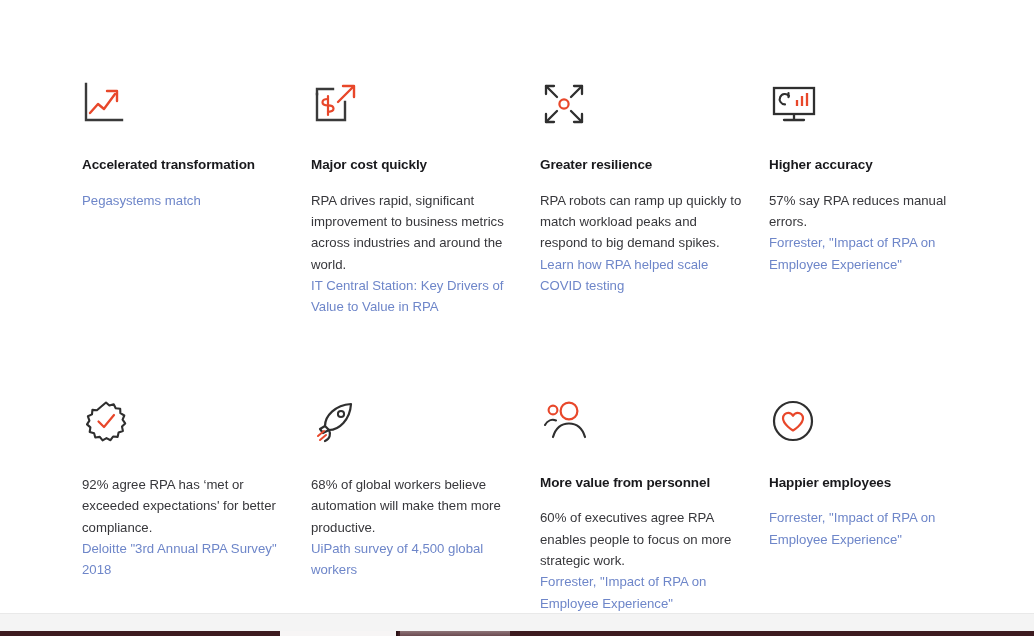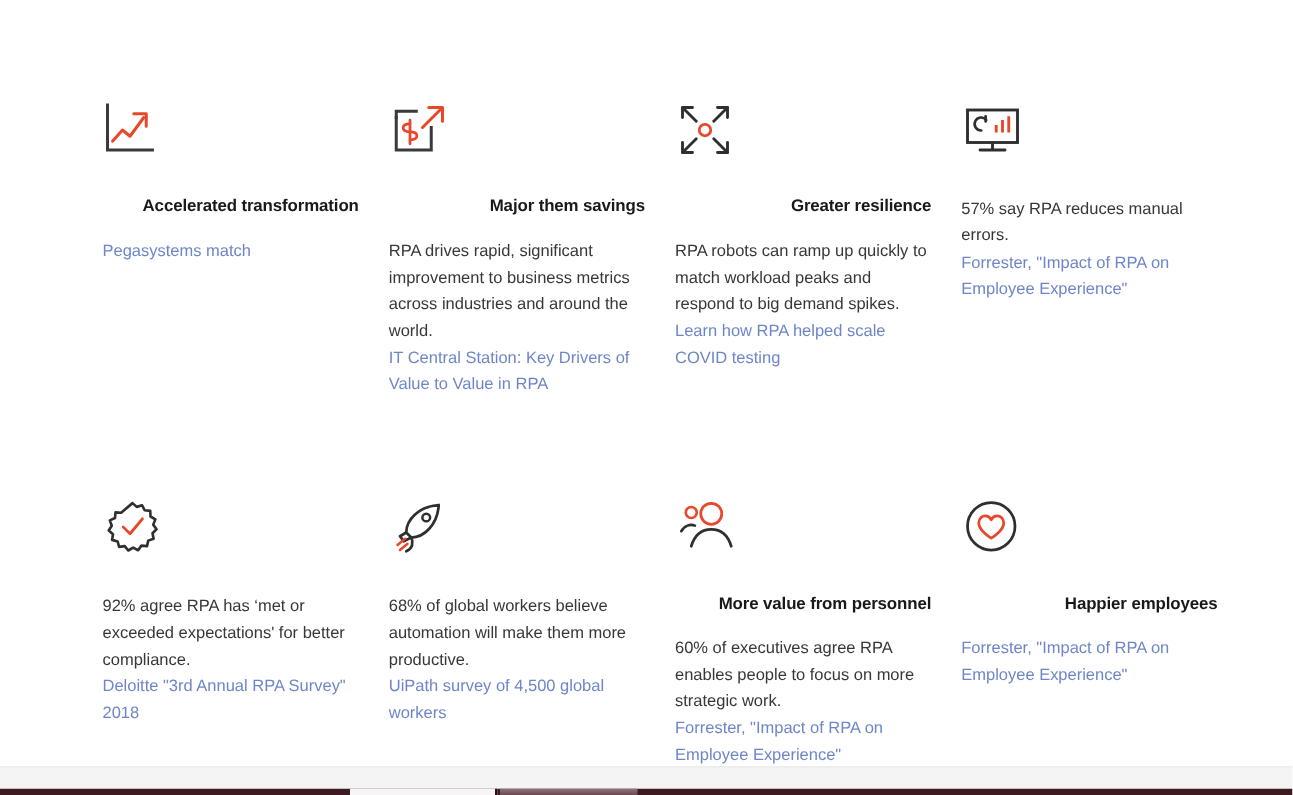--- a/index.html
+++ b/index.html
@@ -51,21 +51,20 @@
   }
   .card-icon svg { display: block; }
 
   .card-title {
     font-size: 13.5px;
     font-weight: bold;
     color: #19191c;
     letter-spacing: -0.1px;
     line-height: 1.3;
     margin-bottom: 16px;
-    text-align: right;
   }
 
   .card-body {
     font-size: 13.2px;
     color: #37373b;
     line-height: 1.62;
   }
 
   .card-link {
     font-size: 13.2px;
@@ -138,21 +137,21 @@
         <svg width="52" height="48" viewBox="0 0 52 48">
           <path d="M6 14 L6 40 L34 40 L34 22" fill="none" stroke="#3a3a3a" stroke-width="2.4" stroke-linecap="square"></path>
           <path d="M6 14 L6 9 L22 9" fill="none" stroke="#3a3a3a" stroke-width="2.4" stroke-linecap="square"></path>
           <path d="M34 22 L34 9" fill="none" stroke="#3a3a3a" stroke-width="0"></path>
           <path d="M17 19 q-5.5 0 -5.5 3.2 t5.5 3.2 q5.5 0 5.5 3.2 t-5.5 3.2" fill="none" stroke="#e8472a" stroke-width="2.2" stroke-linecap="round"></path>
           <line x1="17" y1="16" x2="17" y2="35" stroke="#e8472a" stroke-width="2.2" stroke-linecap="round"></line>
           <line x1="27" y1="22" x2="42" y2="7" stroke="#e8472a" stroke-width="2.4" stroke-linecap="round"></line>
           <polyline points="32,6 43,6 43,17" fill="none" stroke="#e8472a" stroke-width="2.4" stroke-linejoin="round" stroke-linecap="round"></polyline>
         </svg>
       </span>
-      <div class="card-title">Major them savings</div>
+      <div class="card-title">Major cost quickly</div>
       <div class="card-body">RPA drives rapid, significant improvement to business metrics across industries and around the world.</div>
       <a class="card-link" href="#">IT Central Station: Key Drivers of Value to Value in RPA</a>
     </div>
 
     <div class="benefit-card">
       <span class="card-icon">
         <svg width="52" height="48" viewBox="0 0 52 48">
           <g stroke="#2f2f2f" stroke-width="2.3" fill="none" stroke-linecap="round" stroke-linejoin="round">
             <line x1="17" y1="17" x2="6" y2="6"></line>
             <polyline points="6,14 6,6 14,6"></polyline>
@@ -179,20 +178,21 @@
           <line x1="15" y1="40" x2="35" y2="40" stroke="#2f2f2f" stroke-width="2.3" stroke-linecap="round"></line>
           <path d="M20 16 a5.2 5.2 0 1 0 -4 8.4" fill="none" stroke="#2f2f2f" stroke-width="2.1" stroke-linecap="round"></path>
           <line x1="19.5" y1="13" x2="19.5" y2="17.2" stroke="#2f2f2f" stroke-width="2.1" stroke-linecap="round"></line>
           <g stroke="#e8472a" stroke-width="2.3" stroke-linecap="butt">
             <line x1="28" y1="26" x2="28" y2="20"></line>
             <line x1="33" y1="26" x2="33" y2="16"></line>
             <line x1="38" y1="26" x2="38" y2="13"></line>
           </g>
         </svg>
       </span>
+      <div class="card-title">Higher accuracy</div>
       <div class="card-body">57% say RPA reduces manual errors.</div>
       <a class="card-link" href="#">Forrester, "Impact of RPA on Employee Experience"</a>
     </div>
 
     <div class="grid-row-spacer"></div>
 
     <div class="benefit-card">
       <span class="card-icon">
         <svg width="52" height="48" viewBox="0 0 52 48">
           <path d="M24 4.5 l3.4 3.0 4.3 -1.3 2.0 4.0 4.5 0.5 0.2 4.5 3.9 2.3 -1.7 4.2 2.6 3.7 -3.2 3.2 0.9 4.4 -4.3 1.5 -1.0 4.4 -4.5 -0.4 -2.6 3.7 -4.0 -2.1 -3.9 2.3 -2.8 -3.5 -4.5 0.6 -1.2 -4.3 -4.4 -1.3 0.7 -4.5 -3.4 -3.0 2.4 -3.8 -1.5 -4.3 4.1 -1.9 0.4 -4.5 4.5 0.3 Z" fill="none" stroke="#2f2f2f" stroke-width="2.1" stroke-linejoin="round"></path>

